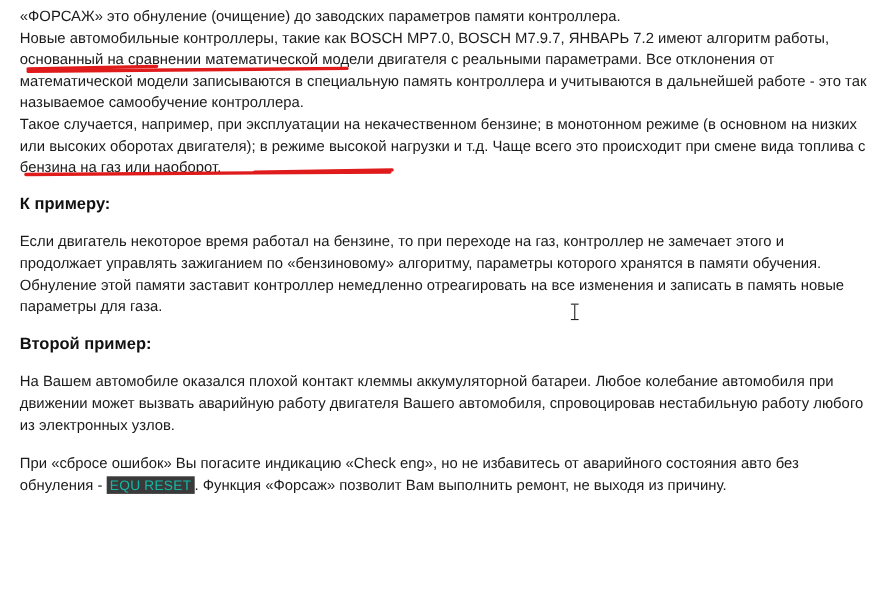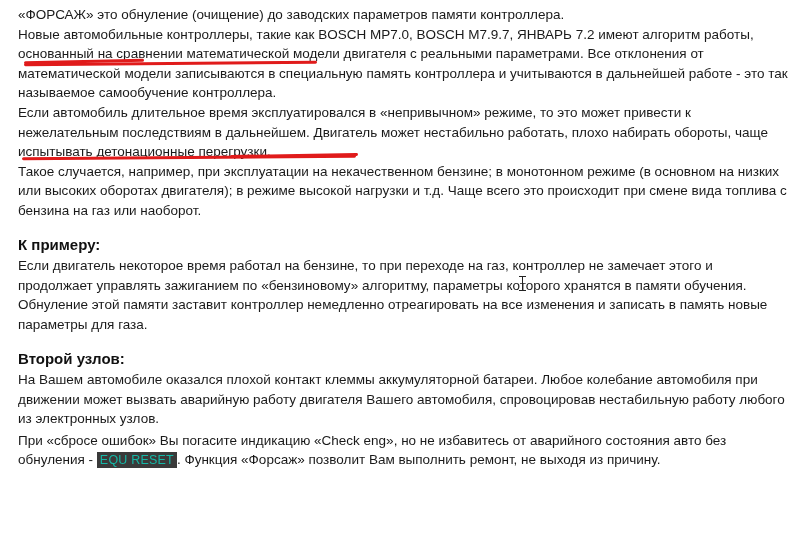--- a/index.html
+++ b/index.html
@@ -29,21 +29,21 @@
     width: 770px;
   }
   p.para {
     margin: 0 0 0 0;
     font-size: 13.5px;
     line-height: 19.6px;
     text-align: left;
     color: #1a1a1a;
   }
   p.spaced {
-    margin-top: 2px;
+    margin-top: 15px;
   }
   h3.heading {
     margin: 14px 0 0 0;
     font-size: 15px;
     font-weight: bold;
     line-height: 19.6px;
     color: #111111;
   }
   .highlight {
     background: #3a3a3a;
@@ -118,29 +118,28 @@
 <body>
 
 <div class="page">
   <div class="content">
 
     <p class="para">«ФОРСАЖ» это обнуление (очищение) до заводских параметров памяти контроллера.</p>
 
 
     <p class="para">Новые автомобильные контроллеры, такие как BOSCH MP7.0, BOSCH M7.9.7, ЯНВАРЬ 7.2 имеют алгоритм работы, основанный на сравнении математической модели двигателя с реальными параметрами. Все отклонения от математической модели записываются в специальную память контроллера и учитываются в дальнейшей работе - это так называемое самообучение контроллера.</p>
 
-    <p class="para">Если автомобиль длительное время эксплуатировался в «непривычном» режиме, то это может привести к нежелательным последствиям в дальнейшем. Двигатель может нестабильно работать, плохо набирать обороты, чаще испытывать детонационные перегрузки.</p>
 
     <p class="para">Такое случается, например, при эксплуатации на некачественном бензине; в монотонном режиме (в основном на низких или высоких оборотах двигателя); в режиме высокой нагрузки и т.д. Чаще всего это происходит при смене вида топлива с бензина на газ или наоборот.</p>
 
     <h3 class="heading">К примеру:</h3>
 
     <p class="para spaced">Если двигатель некоторое время работал на бензине, то при переходе на газ, контроллер не замечает этого и продолжает управлять зажиганием по «бензиновому» алгоритму, параметры которого хранятся в памяти обучения. Обнуление этой памяти заставит контроллер немедленно отреагировать на все изменения и записать в память новые параметры для газа.</p>
 
-    <h3 class="heading">Второй узлов:</h3>
+    <h3 class="heading">Второй пример:</h3>
 
     <p class="para spaced">На Вашем автомобиле оказался плохой контакт клеммы аккумуляторной батареи. Любое колебание автомобиля при движении может вызвать аварийную работу двигателя Вашего автомобиля, спровоцировав нестабильную работу любого из электронных узлов.</p>
 
     <p class="para spaced"><span>При «сбросе ошибок» Вы погасите индикацию «Check eng», но не избавитесь от аварийного состояния авто без обнуления - </span><span class="highlight">EQU RESET</span><span>. Функция «Форсаж» позволит Вам выполнить ремонт, не выходя из причину.</span></p>
 
   </div>
 
   <div class="stroke" id="stroke1"></div>
   <div class="stroke" id="stroke1b"></div>
   <div class="stroke" id="stroke2"></div>

